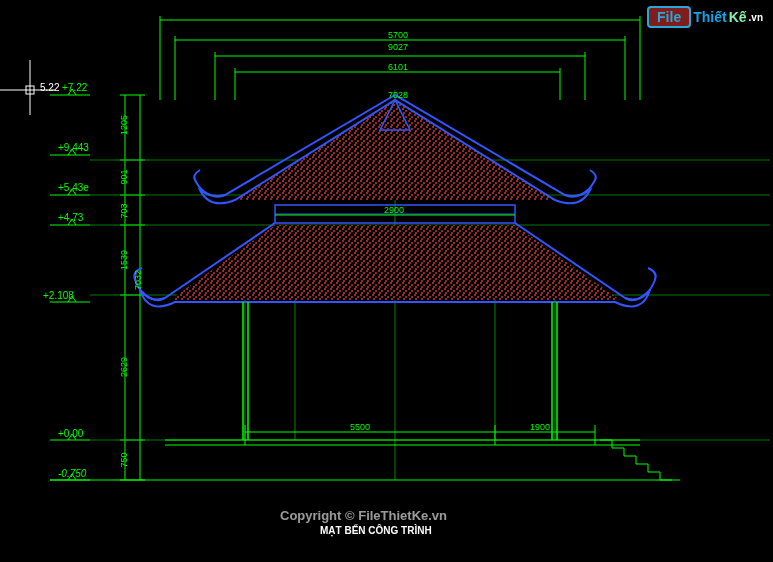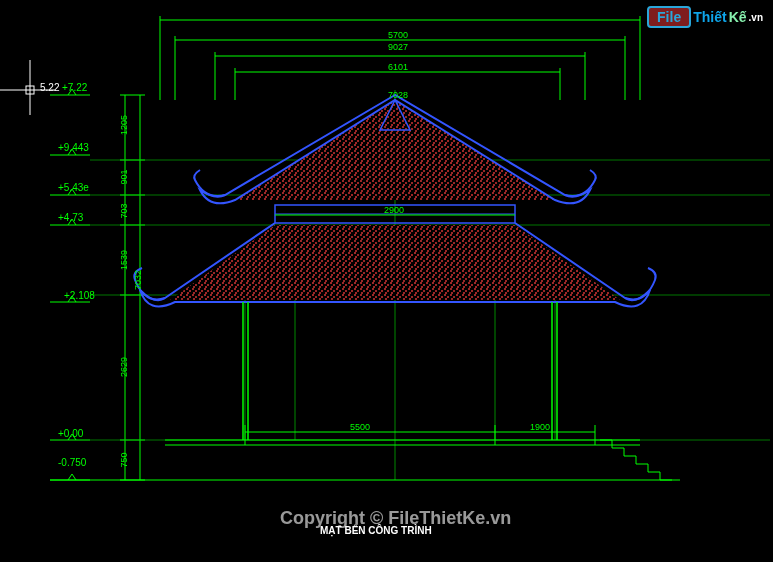--- a/index.html
+++ b/index.html
@@ -32,21 +32,21 @@
   .title-text {
     position: absolute;
     color: #fff;
     font-size: 10px;
     font-weight: bold;
     white-space: nowrap;
   }
   .watermark {
     position: absolute;
     color: rgba(255,255,255,0.6);
-    font-size: 18px;
+    font-size: 13px;
     font-weight: bold;
     white-space: nowrap;
   }
   .logo {
     position: absolute;
     top: 6px;
     right: 10px;
     display: flex;
     align-items: center;
     gap: 2px;
@@ -231,23 +231,23 @@
 <div class="dim-text" style="left:116px;top:206px;transform:rotate(-90deg);">703</div>
 <div class="dim-text" style="left:128px;top:275px;transform:rotate(-90deg);">7032</div>
 <div class="dim-text" style="left:114px;top:255px;transform:rotate(-90deg);">1539</div>
 <div class="dim-text" style="left:114px;top:362px;transform:rotate(-90deg);">2629</div>
 <div class="dim-text" style="left:116px;top:455px;transform:rotate(-90deg);">750</div>
 
 <div class="elev-text" style="left:62px;top:82px;">+7.22</div>
 <div class="elev-text" style="left:58px;top:142px;">+9.443</div>
 <div class="elev-text" style="left:58px;top:182px;">+5.43e</div>
 <div class="elev-text" style="left:58px;top:212px;">+4.73</div>
-<div class="elev-text" style="left:64px;top:290px;">+2.108</div>
+<div class="elev-text" style="left:43px;top:290px;">+2.108</div>
 <div class="elev-text" style="left:58px;top:428px;">+0.00</div>
-<div class="elev-text" style="left:58px;top:457px;">-0.750</div>
+<div class="elev-text" style="left:58px;top:468px;font-style:italic;">-0.750</div>
 
 <div class="elev-text" style="left:40px;top:82px;color:#fff;">5.22</div>
 
 <div class="title-text" style="left:320px;top:525px;">MẠT BẾN CÔNG TRÌNH</div>
 
 <div class="watermark" style="left:280px;top:508px;">Copyright © FileThietKe.vn</div>
 
 <div class="logo">
   <span class="logo-box">File</span>
   <span class="logo-text1">Thiết</span>

